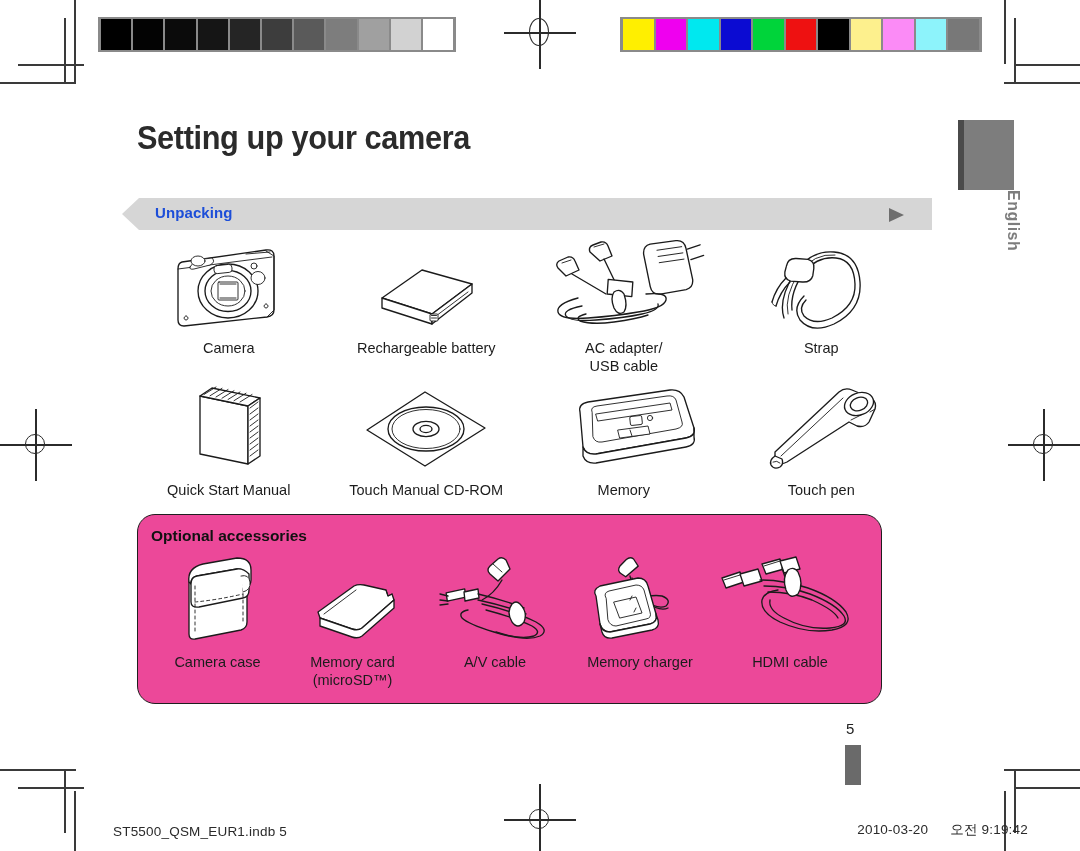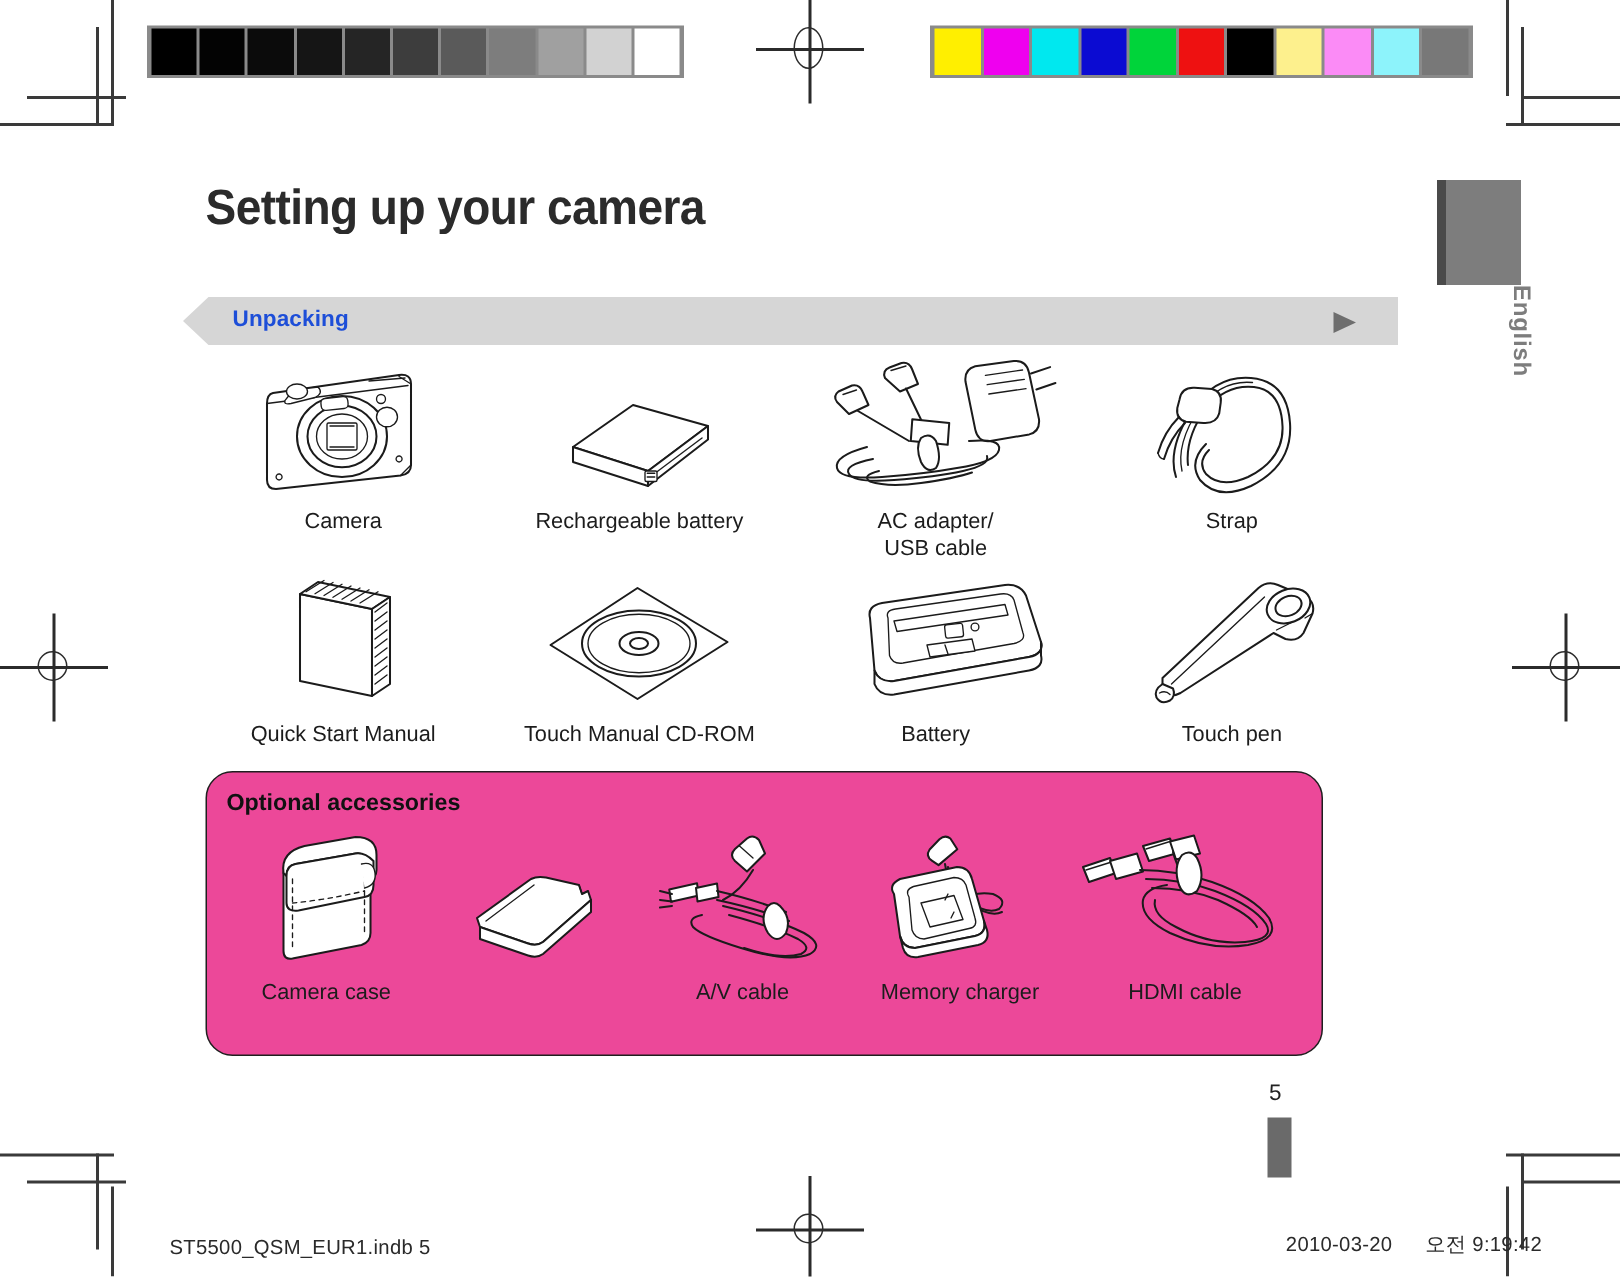--- a/index.html
+++ b/index.html
@@ -272,21 +272,21 @@
         <path class="fillw" d="M36 34 Q34 26 44 24 L126 12 Q136 11 140 19 L150 50 Q152 58 142 60 L52 76 Q42 77 39 69 Z"></path>
         <path class="fillw" d="M39 69 L39 78 Q42 86 52 85 L142 69 Q152 67 150 59 L150 50 Q152 58 142 60 L52 76 Q42 77 39 69 Z"></path>
         <path class="fillw-t" d="M48 34 Q46 29 53 28 L123 18 Q130 17 132 22 L138 44 Q140 49 132 51 L58 64 Q51 65 49 59 Z"></path>
         <path class="ln-t" d="M52 36 L126 25 L128 32 L54 43 Z"></path>
         <rect class="fillw-t" x="86" y="38" width="12" height="9" rx="1.5" transform="rotate(-6 92 42)"></rect>
         <circle class="ln-t" cx="106" cy="40" r="2.6"></circle>
         <path class="fillw-t" d="M74 52 L104 48 L106 56 L76 60 Z"></path>
         <path class="ln-t" d="M86 52 L88 58"></path>
       </svg>
     </div>
-    <div class="cap">Battery</div>
+    <div class="cap">Memory</div>
   </div>
 
   <div class="item">
     <div class="art">
       <svg width="140" height="96" viewBox="0 0 140 96">
         <path class="fillw" d="M24 74 L88 14 Q94 9 101 12 L120 20 Q126 24 124 31 L118 44 Q114 50 106 48 L98 44 L36 84 Q28 88 24 82 Z"></path>
         <path class="ln-t" d="M30 78 L92 20"></path>
         <path class="ln-t" d="M100 42 L112 36"></path>
         <ellipse class="fillw" cx="108" cy="26" rx="15" ry="11" transform="rotate(-22 108 26)"></ellipse>
         <ellipse class="fillw" cx="108" cy="26" rx="9" ry="6.4" transform="rotate(-22 108 26)"></ellipse>
@@ -321,20 +321,22 @@
 
   <div class="item">
     <div class="art">
       <svg width="130" height="90" viewBox="0 0 130 90">
         <path class="fillw" d="M30 56 L66 30 Q70 28 76 29 L98 34 L100 40 L104 38 L106 44 L74 72 Q70 75 64 73 L32 62 Z"></path>
         <path class="fillw" d="M32 62 L32 70 L64 81 Q70 83 74 80 L106 52 L106 44 L74 72 Q70 75 64 73 Z"></path>
         <path class="ln-t" d="M98 34 L100 40 L104 38"></path>
         <path class="ln-t" d="M36 58 L68 34"></path>
       </svg>
     </div>
+    <div class="cap">Memory card
+(microSD™)</div>
   </div>
 
   <div class="item">
     <div class="art">
       <svg width="150" height="90" viewBox="0 0 150 90">
         <path class="fillw" d="M86 4 Q82 0 78 3 L70 10 Q66 14 70 18 L78 25 L90 13 Z"></path>
         <path class="ln-t" d="M73 8 L82 16"></path>
         <path class="ln" d="M82 24 Q74 38 62 44"></path>
         <path class="fillw" d="M26 38 L44 32 L46 40 L28 46 Z" transform="rotate(6 36 39)"></path>
         <path class="ln" d="M20 38 L28 40 M20 44 L28 45 M20 49 L28 48"></path>

